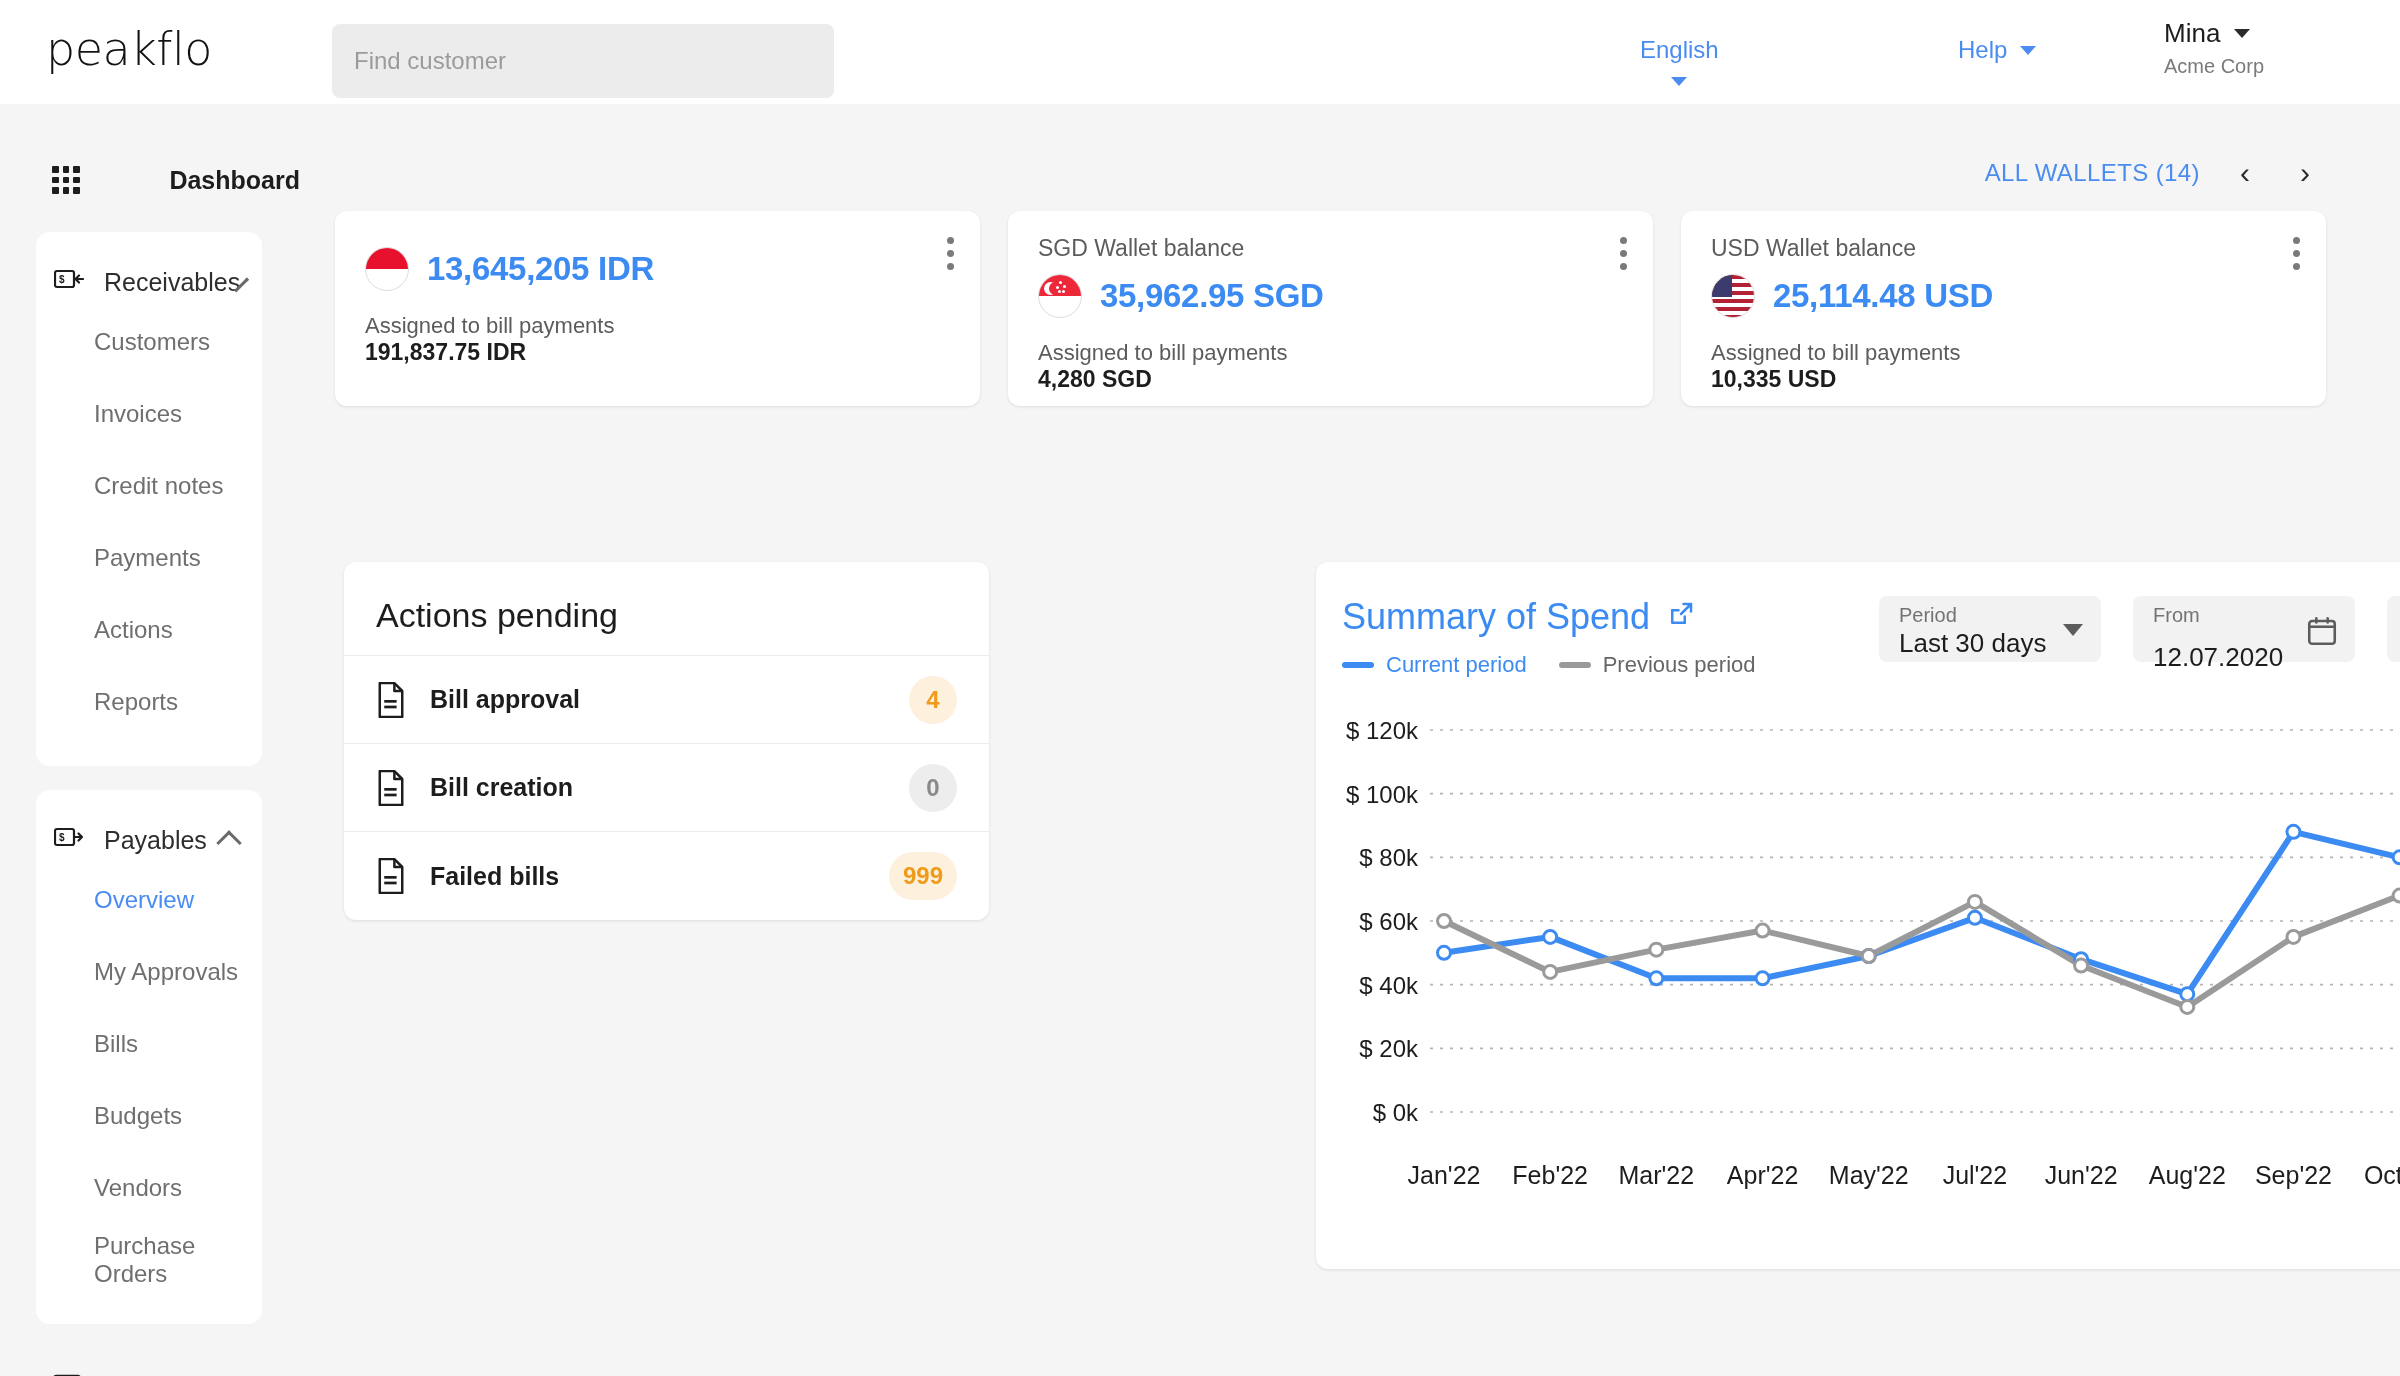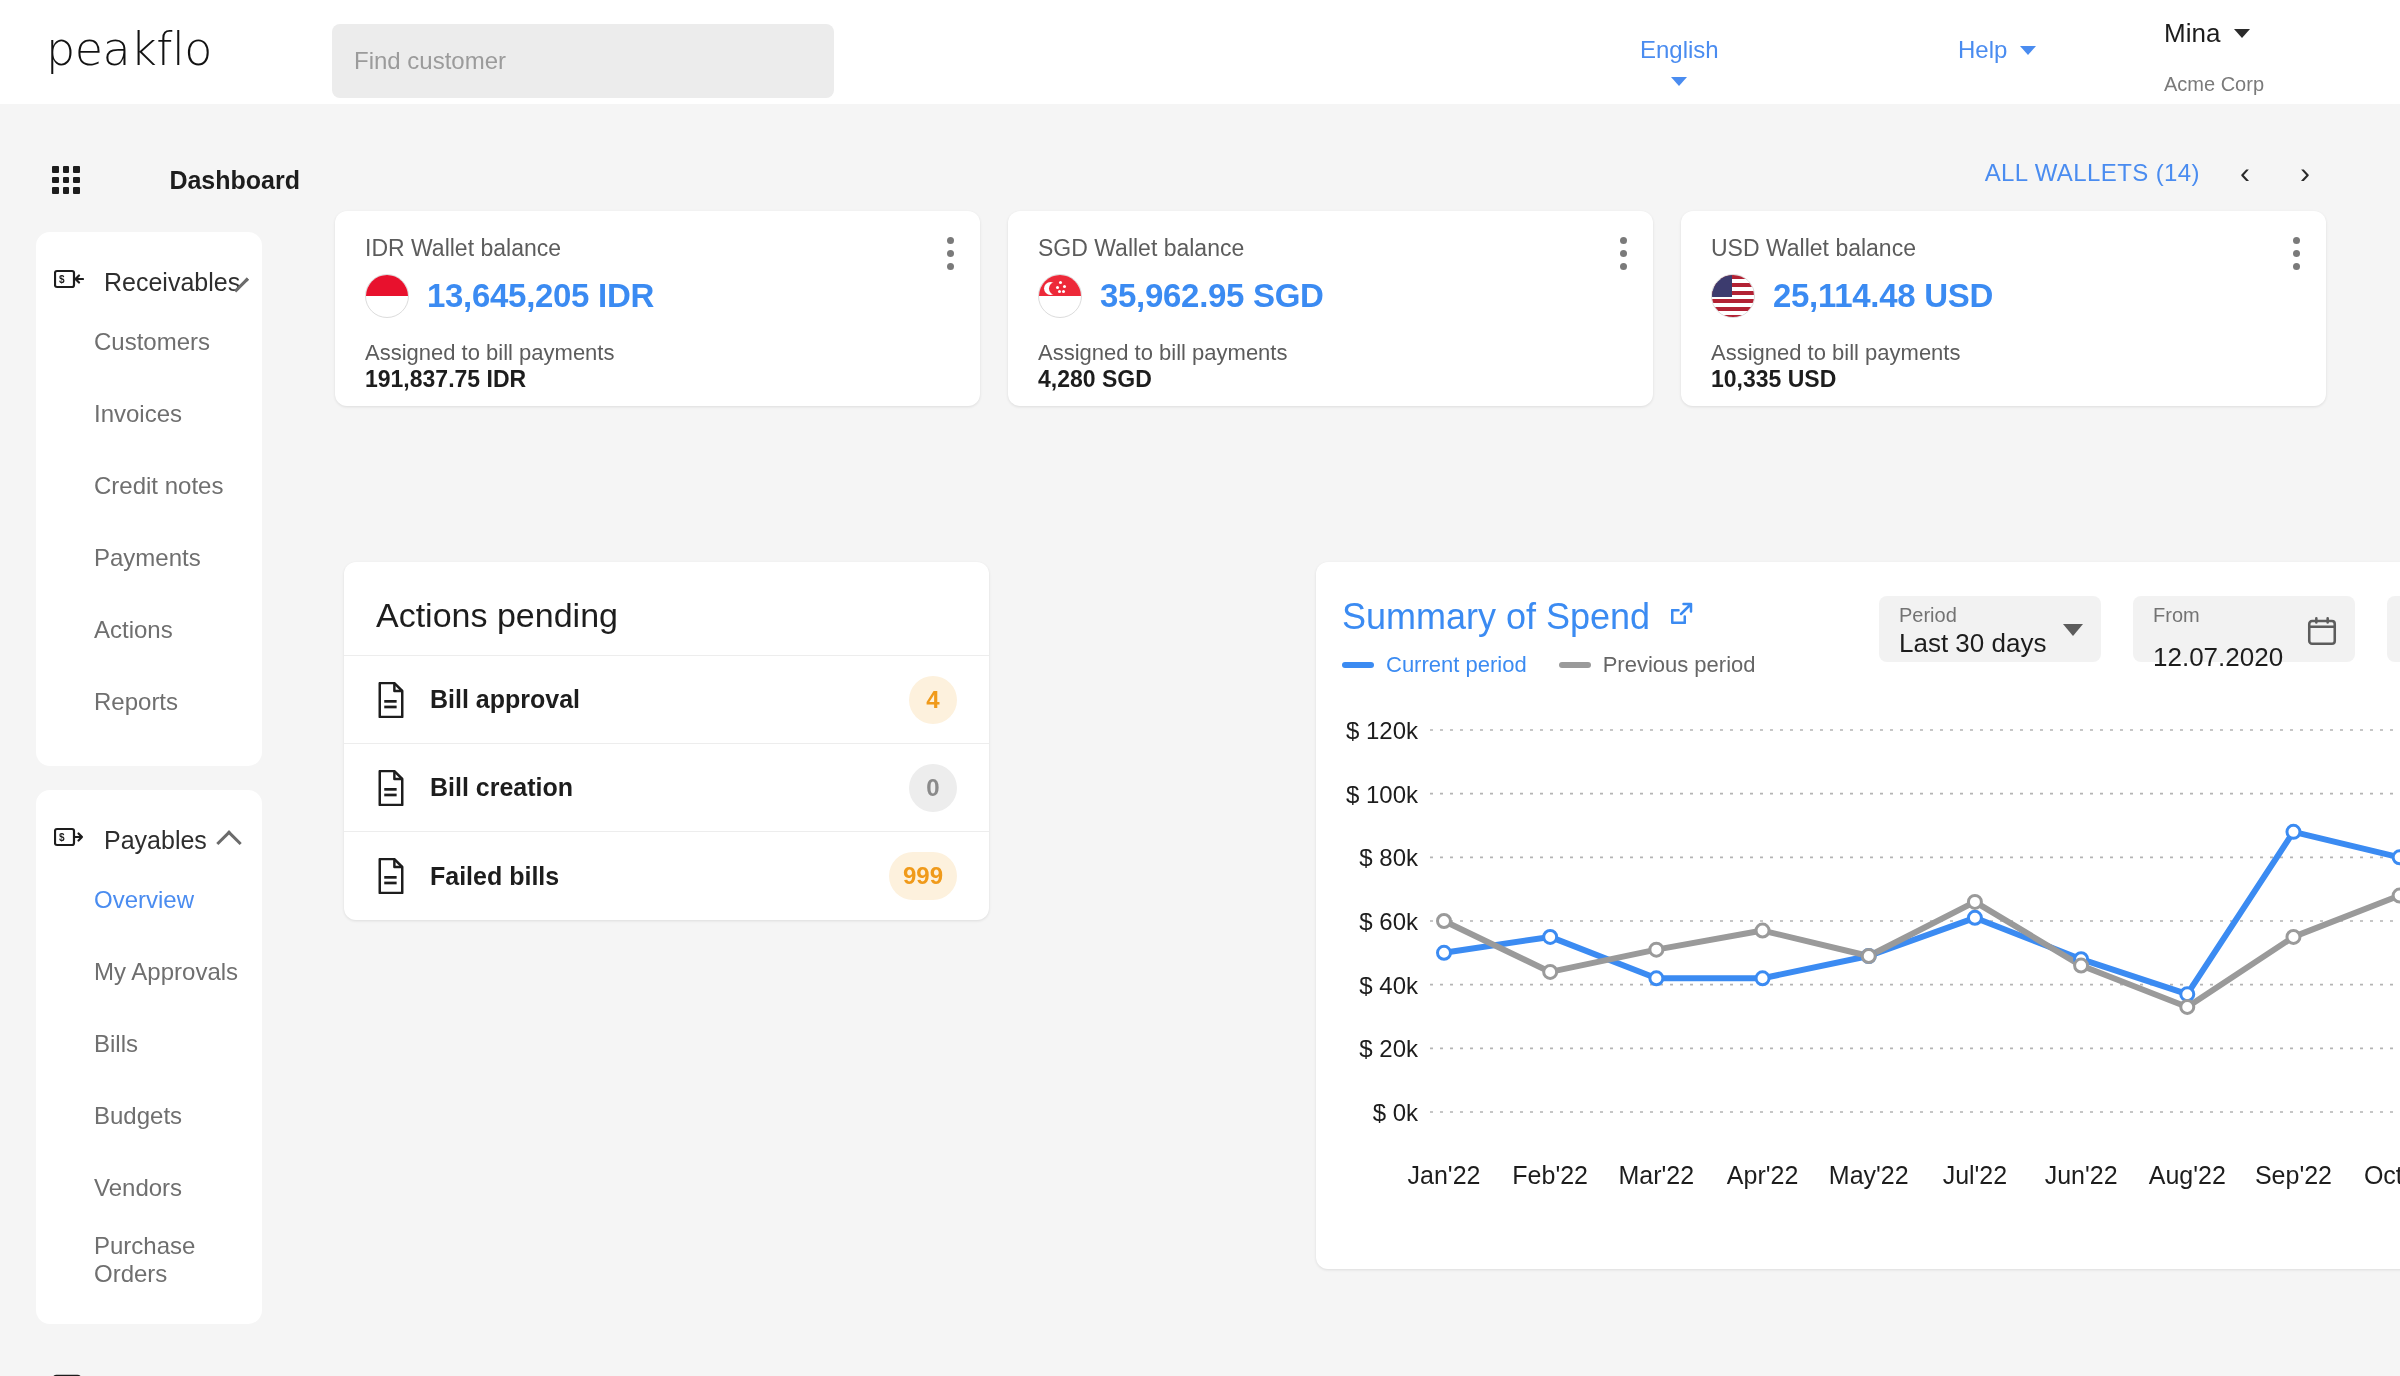--- a/index.html
+++ b/index.html
@@ -47,21 +47,21 @@
     border-right: 8px solid transparent;
     border-top: 9px solid #4a8cf0;
   }
   .caret.dark { border-top-color: #2b2b2b; }
 
   .user-block { position: absolute; left: 2164px; top: 18px; }
   .user-name {
     font-size: 26px; color: #1d1d1d;
     display: flex; align-items: center; gap: 14px;
   }
-  .user-org { font-size: 20px; color: #7a7a7a; margin-top: 24px; }
+  .user-org { font-size: 20px; color: #7a7a7a; margin-top: 6px; }
 
   
   .sidebar {
     position: absolute; left: 0; top: 104px;
     width: 300px; height: 1272px;
     background: #f5f5f5;
   }
   .side-top {
     display: flex; align-items: center; gap: 19px;
     padding: 0 0 0 52px; height: 56px; margin-top: 48px;
@@ -337,21 +337,20 @@
 
 <div class="main">
 
   <div class="wallets-head">
     <span class="all-wallets">ALL WALLETS (14)</span>
     <span class="arrow-btn">‹</span>
     <span class="arrow-btn">›</span>
   </div>
 
   <div class="card wallet-card w1">
-    <div class="w-title">IDR Wallet balance</div>
     <div class="kebab">
         <i></i>
         <i></i>
         <i></i>
       </div>
     <div class="w-row">
       <span class="flag">
           <span class="flag-id-top"></span>
         </span>
       <span class="w-amount">13,645,205 IDR</span>

